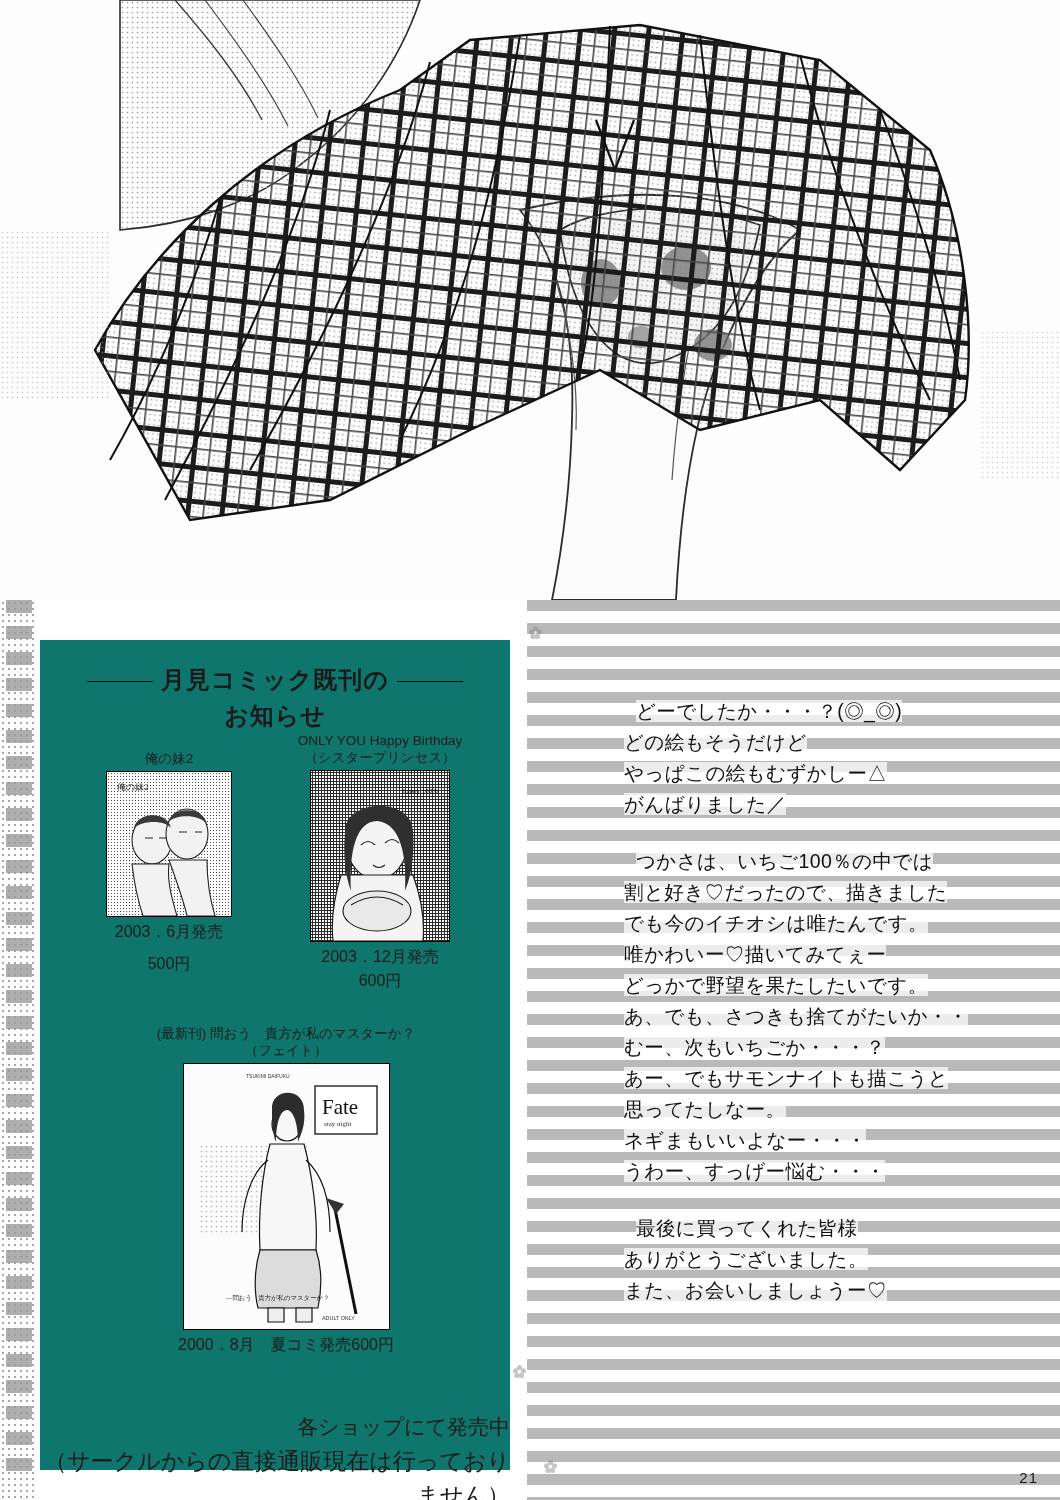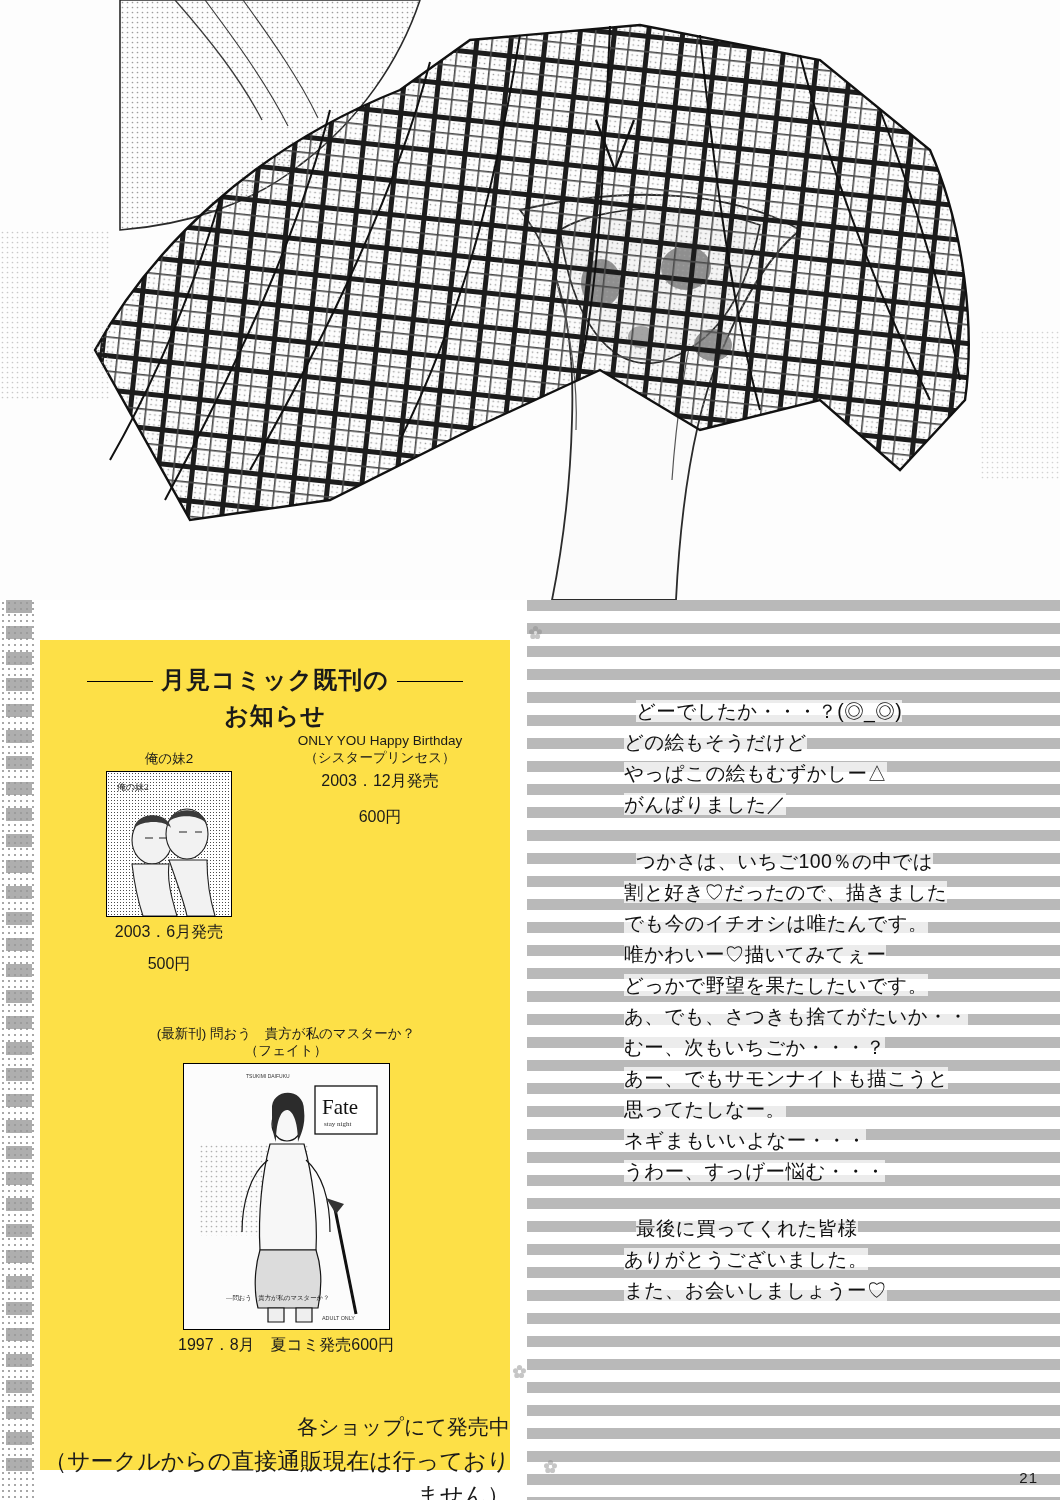--- a/index.html
+++ b/index.html
@@ -28,21 +28,21 @@
         #b9b9b9 0px,#b9b9b9 11px,#ffffff 11px,#ffffff 23px);}
   #stripe-text{position:absolute;left:624px;top:96px;width:420px;
       font-size:19.5px;line-height:31px;color:#111;letter-spacing:.4px;}
   #stripe-text p{margin:0 0 0 12px;white-space:pre-wrap;}
   .para-gap{height:26px;}
 
   .text-shade{background:rgba(255,255,255,.72);display:inline;}
 
   
   #infopanel{position:absolute;left:40px;top:40px;width:470px;height:830px;
-      background:#fde047;}
+      background:#0f766e;}
   #infopanel .head{text-align:center;font-size:24px;line-height:36px;
       font-weight:bold;letter-spacing:1px;margin-top:22px;}
   .rule{display:inline-block;width:66px;border-bottom:1.6px solid #000;
       vertical-align:6px;margin:0 8px;}
 
   .book{position:absolute;text-align:center;}
   .book .cap{font-size:13.5px;line-height:17px;}
   .book .thumb{border:1.4px solid #000;background:#fff;margin:4px auto 0;
       position:relative;overflow:hidden;}
   .book .price{font-size:16px;line-height:20px;margin-top:5px;}
@@ -260,22 +260,42 @@
           </g>
         </svg>
       </div>
       <div class="price">2003．6月発売</div>
       <div class="price" style="margin-top:12px">500円</div>
     </div>
 
     <div class="book" style="left:240px;top:92px;width:200px">
       <div class="cap">ONLY YOU  Happy Birthday</div>
       <div class="cap">（シスタープリンセス）</div>
+      <div class="thumb" style="width:138px;height:170px">
+        <div class="halft dark"></div>
+        <svg width="138" height="170" viewBox="0 0 138 170" style="position:absolute;left:0;top:0">
+          <text x="92" y="22" font-size="7" fill="#111" font-family="'Liberation Serif',serif">happy 100%</text>
+          <g fill="#f4f4f4" stroke="#1d1d1d" stroke-width="1.2">
+            <ellipse cx="66" cy="74" rx="30" ry="34"></ellipse>
+            <path d="M30,104 C22,130 20,152 22,170 L112,170 C114,148 110,126 102,104 Z"></path>
+          </g>
+          <path d="M34,62 C32,28 100,24 102,60 C104,92 98,110 94,120 C96,86 90,52 66,50 C44,50 38,84 40,120 C34,104 32,84 34,62Z" fill="#2f2f2f"></path>
+          <g stroke="#1d1d1d" stroke-width="1.1" fill="none">
+            <path d="M50,74 q7,-7 14,0"></path>
+              <path d="M74,72 q7,-7 14,0"></path>
+            <path d="M62,94 q6,5 12,0"></path>
+          </g>
+          <g fill="#e9e9e9" stroke="#1d1d1d" stroke-width="1.1">
+            <ellipse cx="66" cy="140" rx="34" ry="20"></ellipse>
+            <path d="M40,134 q26,-16 52,0"></path>
+          </g>
+        </svg>
+      </div>
       <div class="price">2003．12月発売</div>
-      <div class="price" style="margin-top:16px">600円</div>
+      <div class="price" style="margin-top:4px">600円</div>
     </div>
 
     <div class="book" style="left:91px;top:385px;width:310px">
       <div class="cap">(最新刊)  問おう　貴方が私のマスターか？</div>
       <div class="cap">（フェイト）</div>
       <div class="thumb" style="width:205px;height:265px">
         <svg width="205" height="265" viewBox="0 0 205 265" style="position:absolute;left:0;top:0">
           <rect width="205" height="265" fill="#fcfcfc"></rect>
           <text x="62" y="14" font-size="5" fill="#333" font-family="'Liberation Sans',sans-serif">TSUKIMI DAIFUKU</text>
 
@@ -298,21 +318,21 @@
           <path d="M142,134 L160,140 L152,150 Z" fill="#333"></path>
 
           <g fill="#efefef" stroke="#151515" stroke-width="1.2">
             <path d="M84,244 l0,14 l16,0 l0,-14Z"></path>
             <path d="M112,244 l0,14 l16,0 l0,-14Z"></path>
           </g>
           <text x="42" y="236" font-size="6.4" fill="#222" font-family="'Liberation Serif',serif">―問おう　貴方が私のマスターか？</text>
           <text x="138" y="256" font-size="5.4" fill="#333" font-family="'Liberation Sans',sans-serif">ADULT ONLY</text>
         </svg>
       </div>
-      <div class="price">1997．8月　夏コミ発売600円</div>
+      <div class="price">2000．8月　夏コミ発売600円</div>
     </div>
 
     <div id="shops">
       <div>各ショップにて発売中</div>
       <div class="sub">（サークルからの直接通販現在は行っておりません）</div>
     </div>
   </div>
 
   <div id="pagenum">21</div>
 </div>

